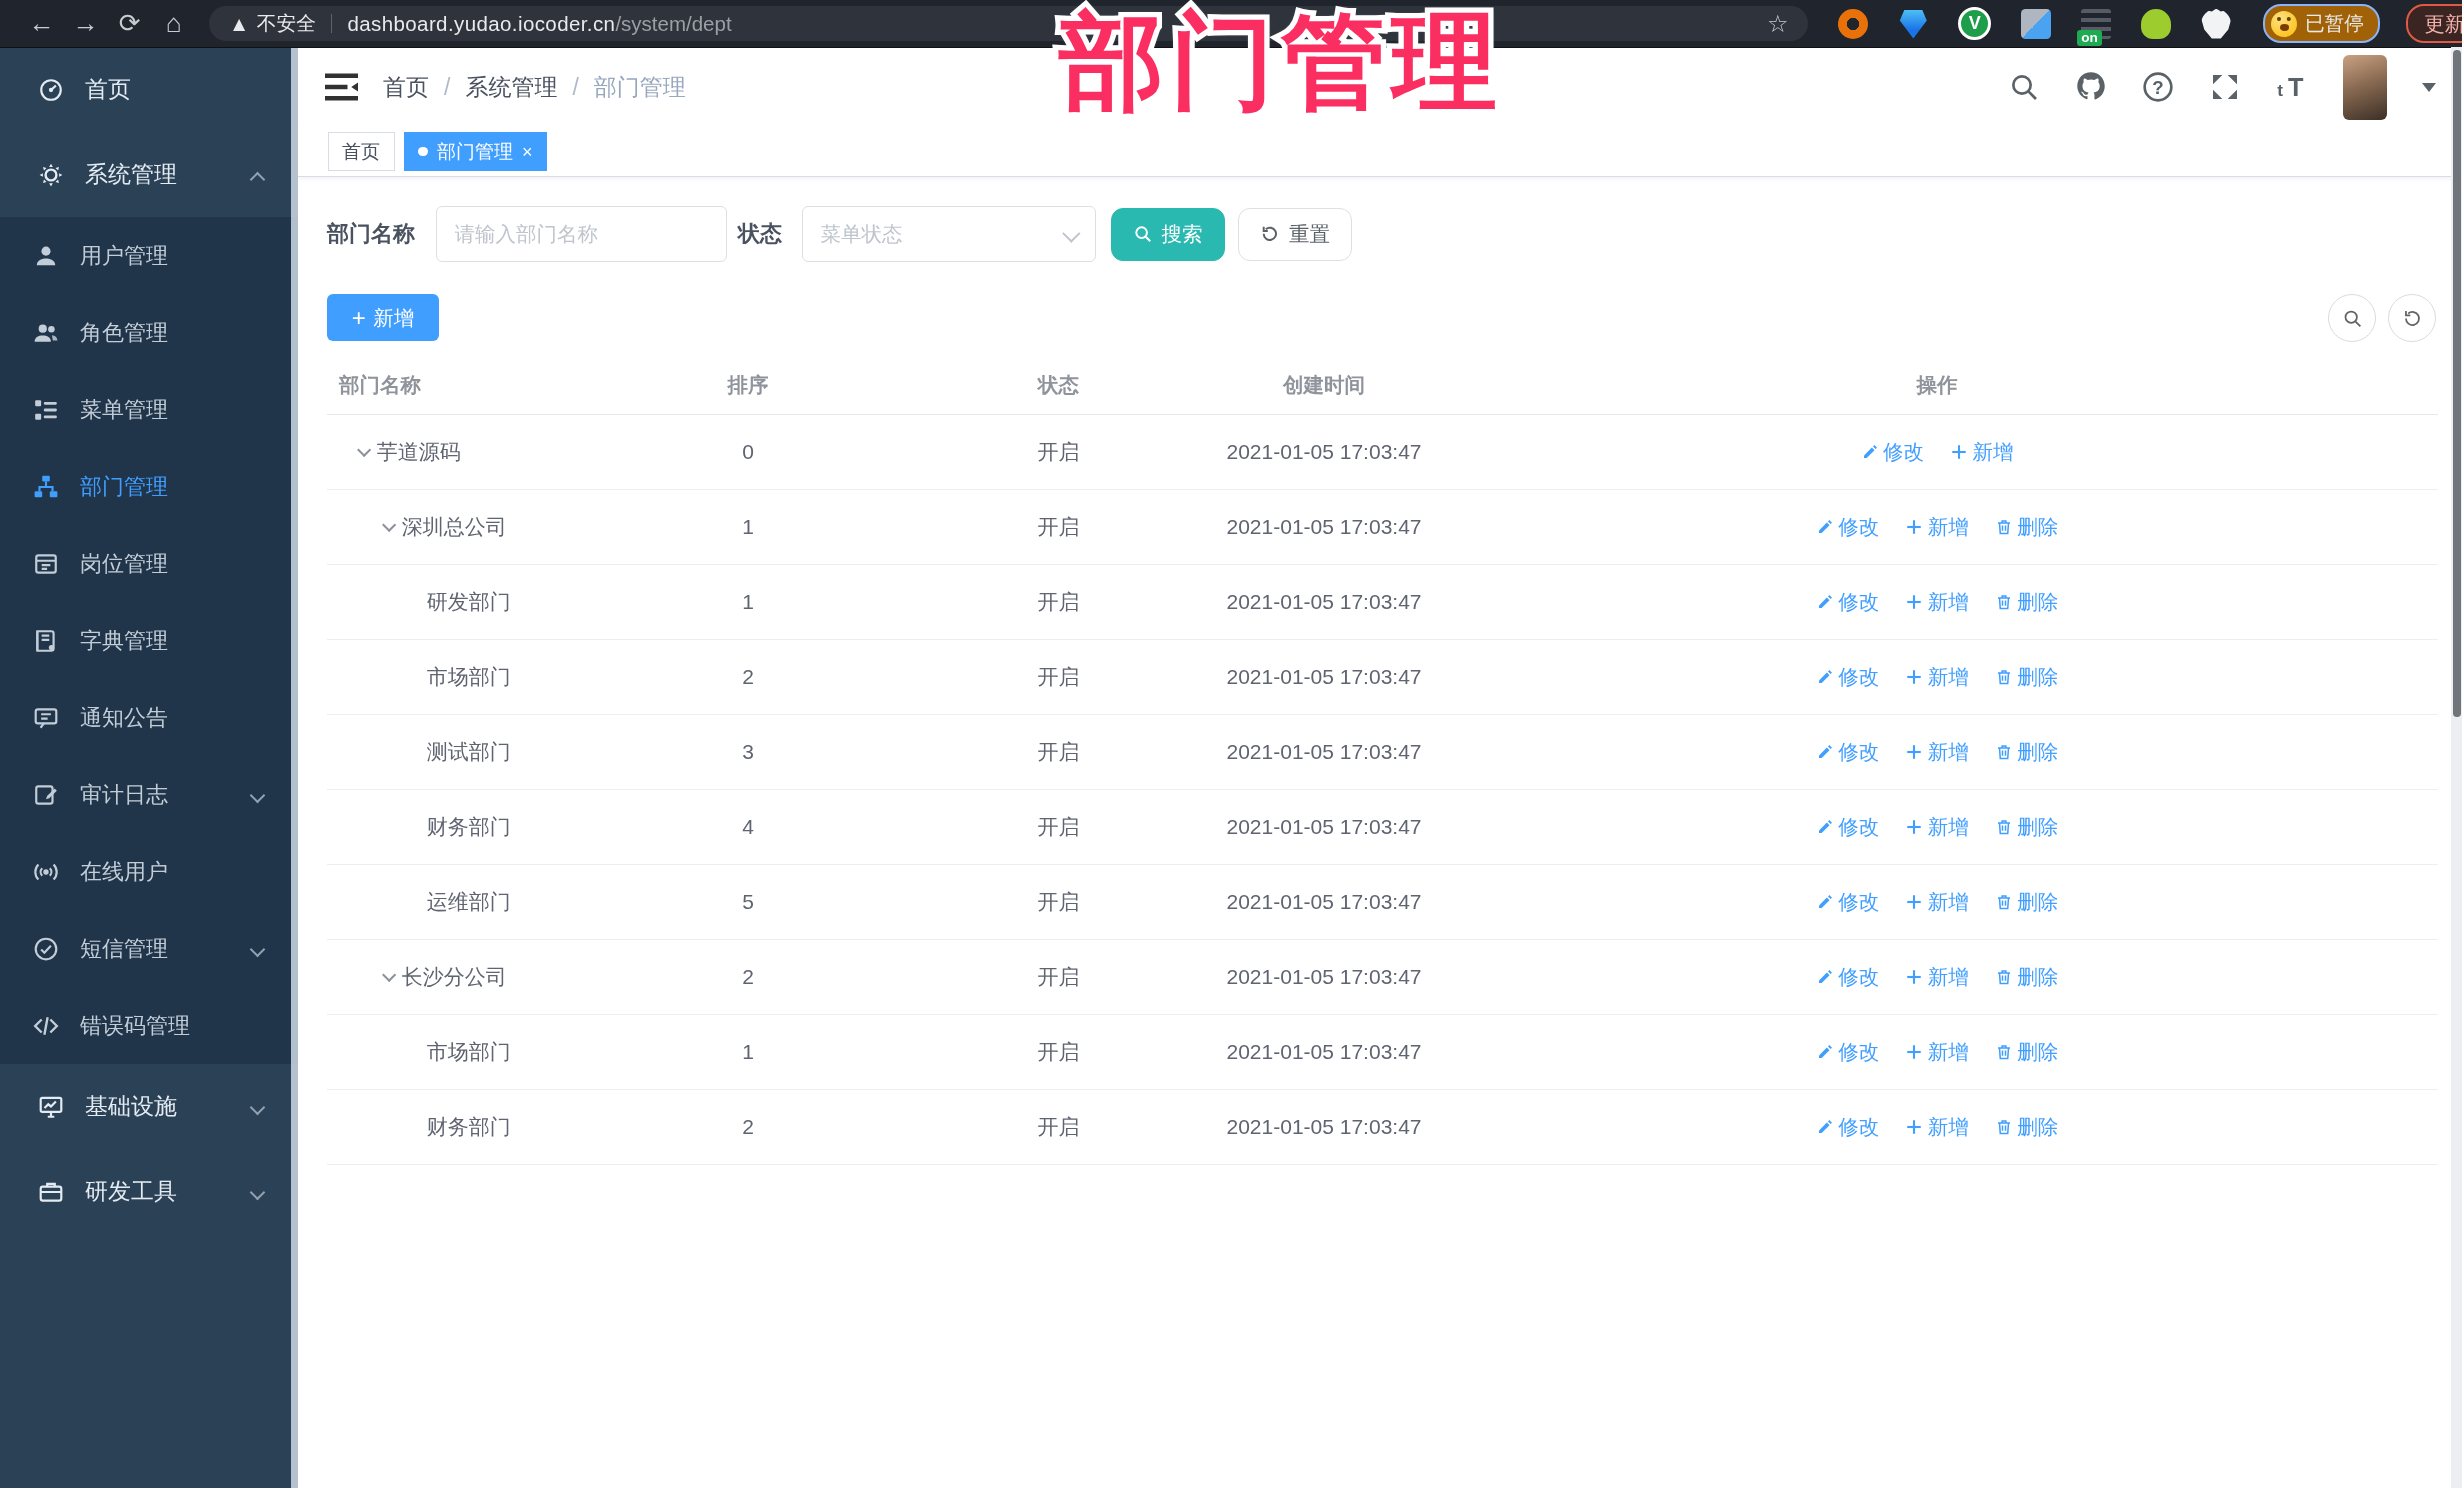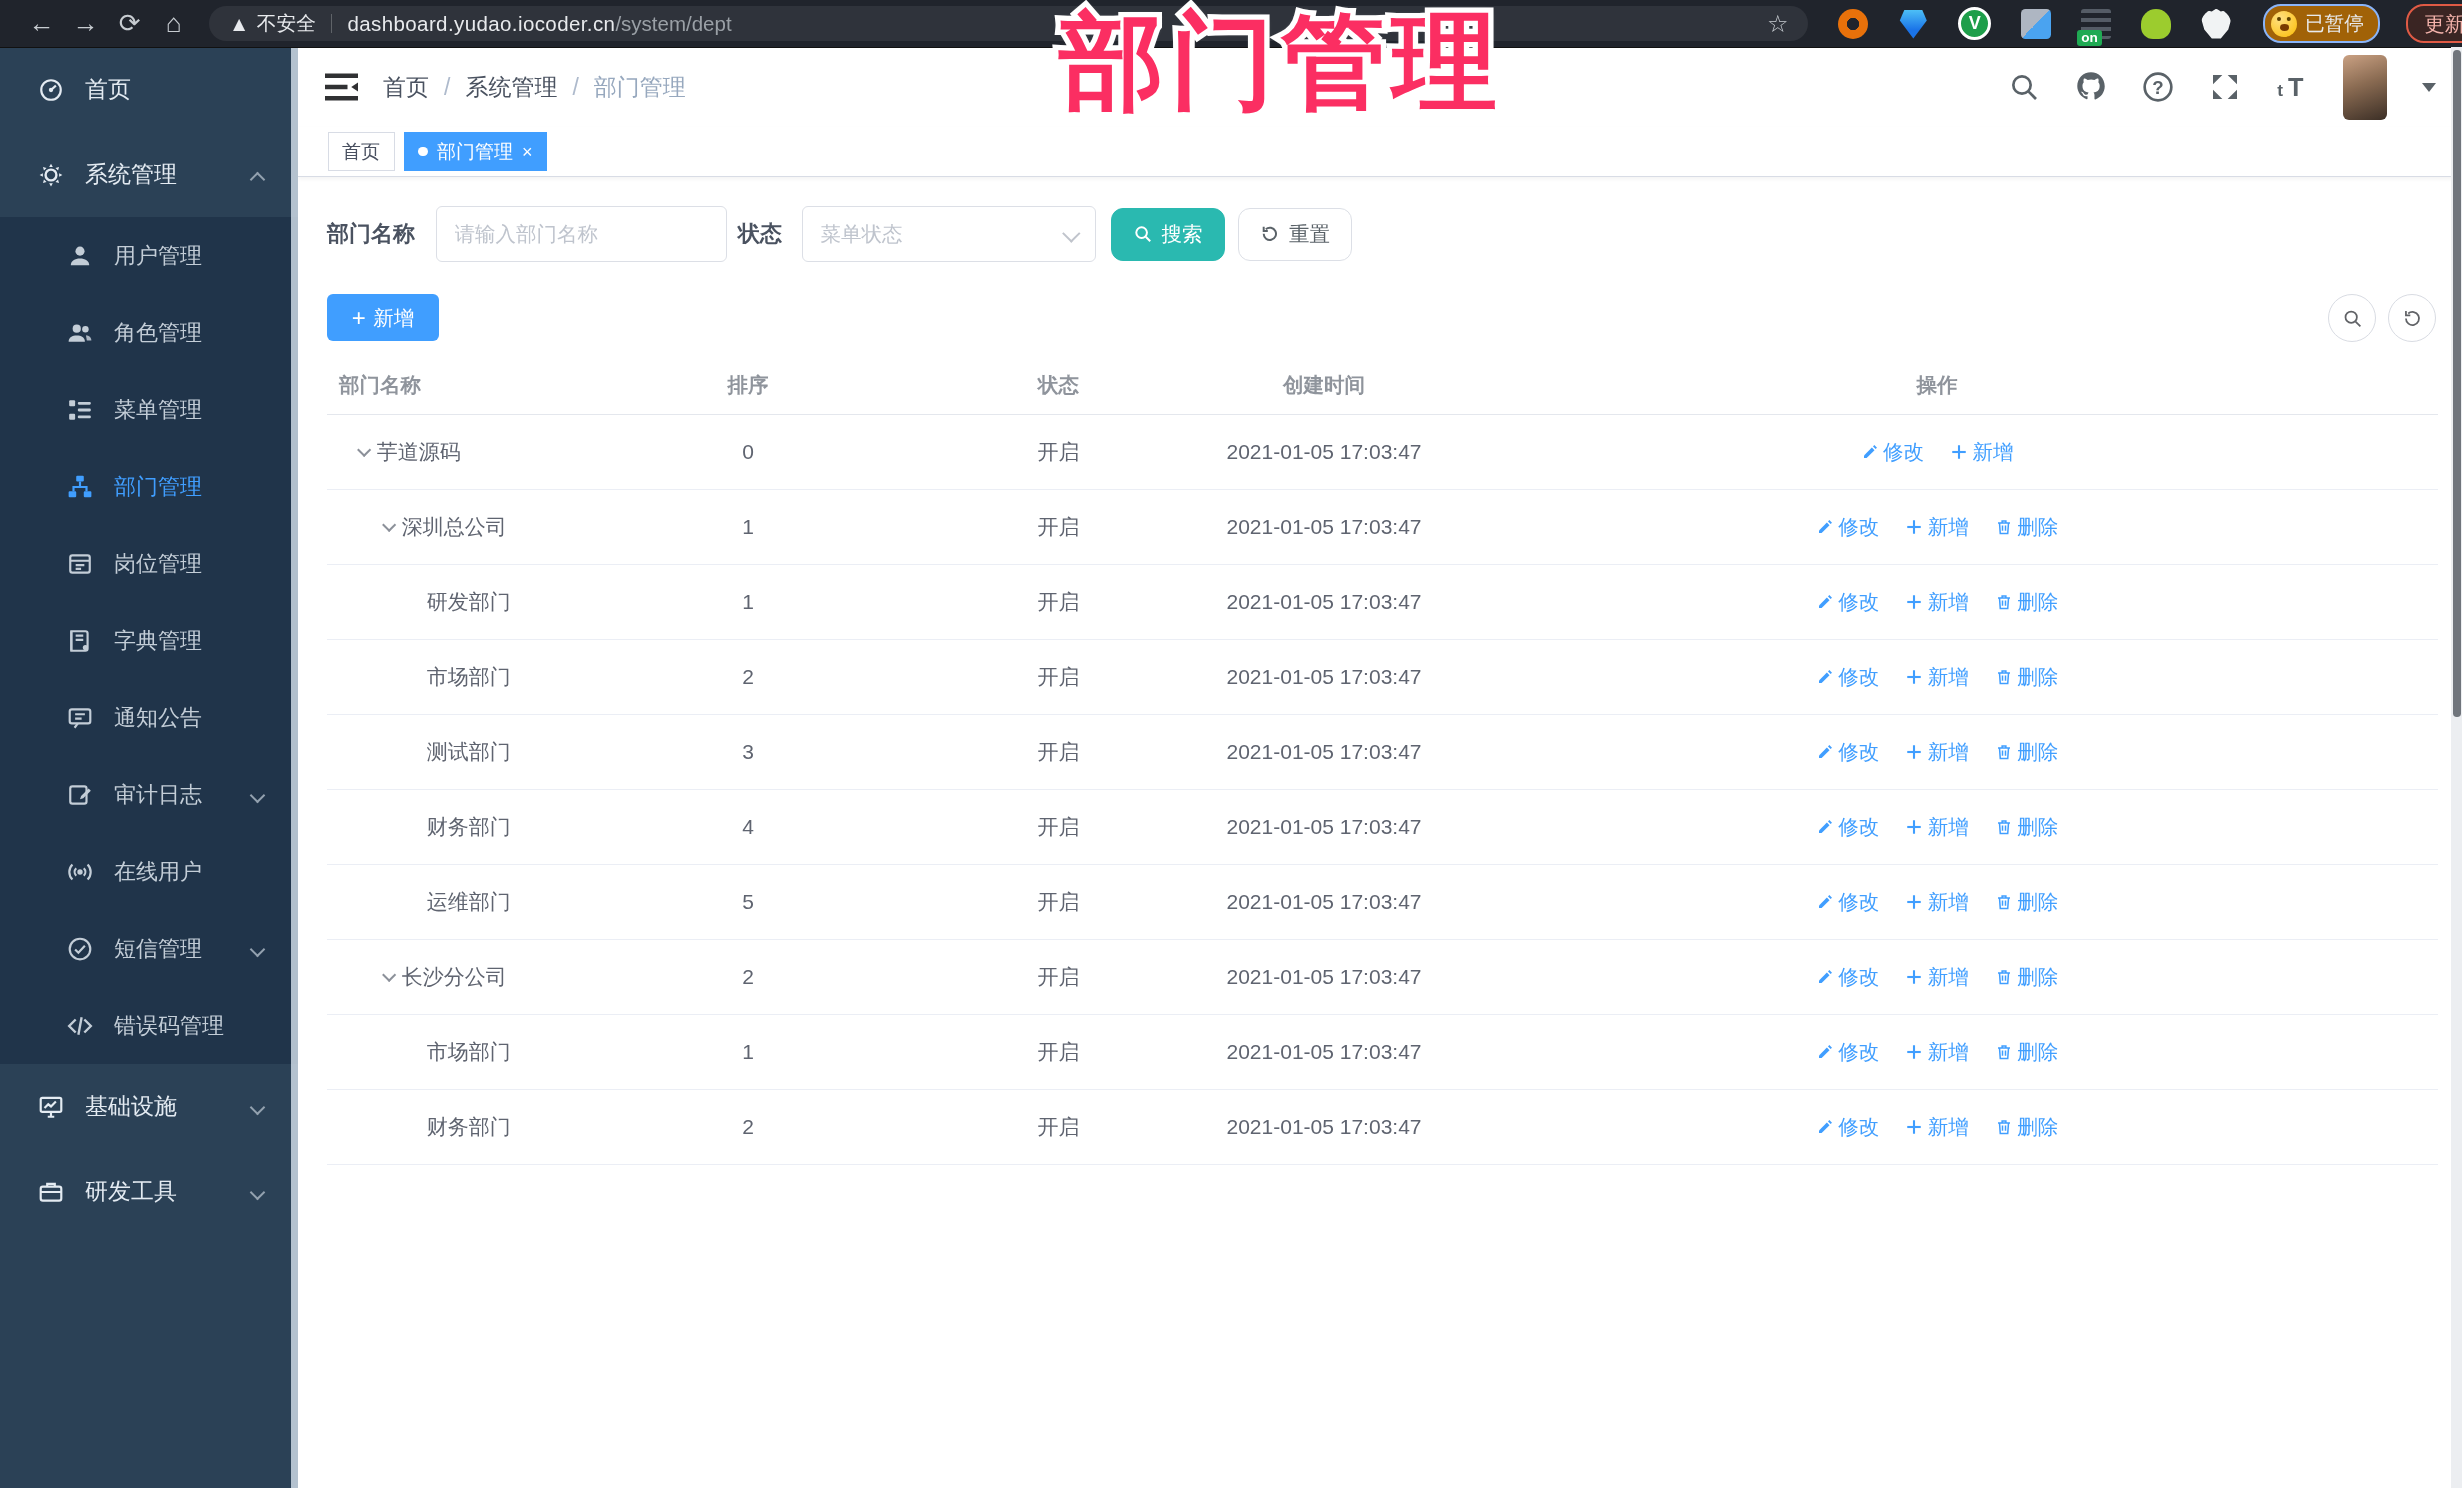--- a/index.html
+++ b/index.html
@@ -39,21 +39,21 @@
   .update-label{color:#f3b2aa;font-size:20.5px;}
   
   .sidebar{position:absolute;left:0;top:47px;bottom:0;width:298px;background:#2b4156;z-index:2;}
   .side-scroll{position:absolute;left:291px;top:47px;bottom:0;width:6.8px;background:#ccd9e4;opacity:.85;z-index:3;}
   .logo-row{height:80px;display:flex;align-items:center;padding-left:47px;gap:16.7px;}
   .logo-img{width:55px;height:55px;border-radius:4.5px;flex:none;
     background:radial-gradient(circle at 50% 42%,#f6e3e8 0 30%,#e8b4c0 32% 45%,#8c3b4a 47% 100%);}
   .app-title{color:#ffffff;font-size:25px;font-weight:bold;}
   .menu-item{height:85px;display:flex;align-items:center;padding-left:38px;gap:21px;color:#e4ebf2;font-size:23px;position:relative;cursor:pointer;}
   .submenu{background:#20344a;}
-  .submenu .menu-item{height:77px;padding-left:67px;font-size:22px;color:#c3cdd7;text-align:center;}
+  .submenu .menu-item{height:77px;padding-left:33px;font-size:22px;color:#c3cdd7;text-align:center;}
   .menu-item.active{color:#409eff;}
   .mi-icon{width:26px;height:26px;flex:none;display:inline-flex;}
   .mi-icon svg{width:100%;height:100%;}
   .chev{position:absolute;right:33px;width:13.6px;height:13.6px;}
   .chev:before{content:"";position:absolute;left:0.8px;top:2.3px;width:9px;height:9px;
     border-right:2.3px solid #93a1af;border-bottom:2.3px solid #93a1af;transform:rotate(45deg);}
   .chev.up:before{transform:rotate(-135deg);top:6px;}
   
   .topbar{position:absolute;left:298px;top:47px;right:0;height:80px;background:#fff;z-index:2;}
   .hamburger{position:absolute;left:27px;top:25px;width:33px;height:30px;color:#303133;cursor:pointer;}

